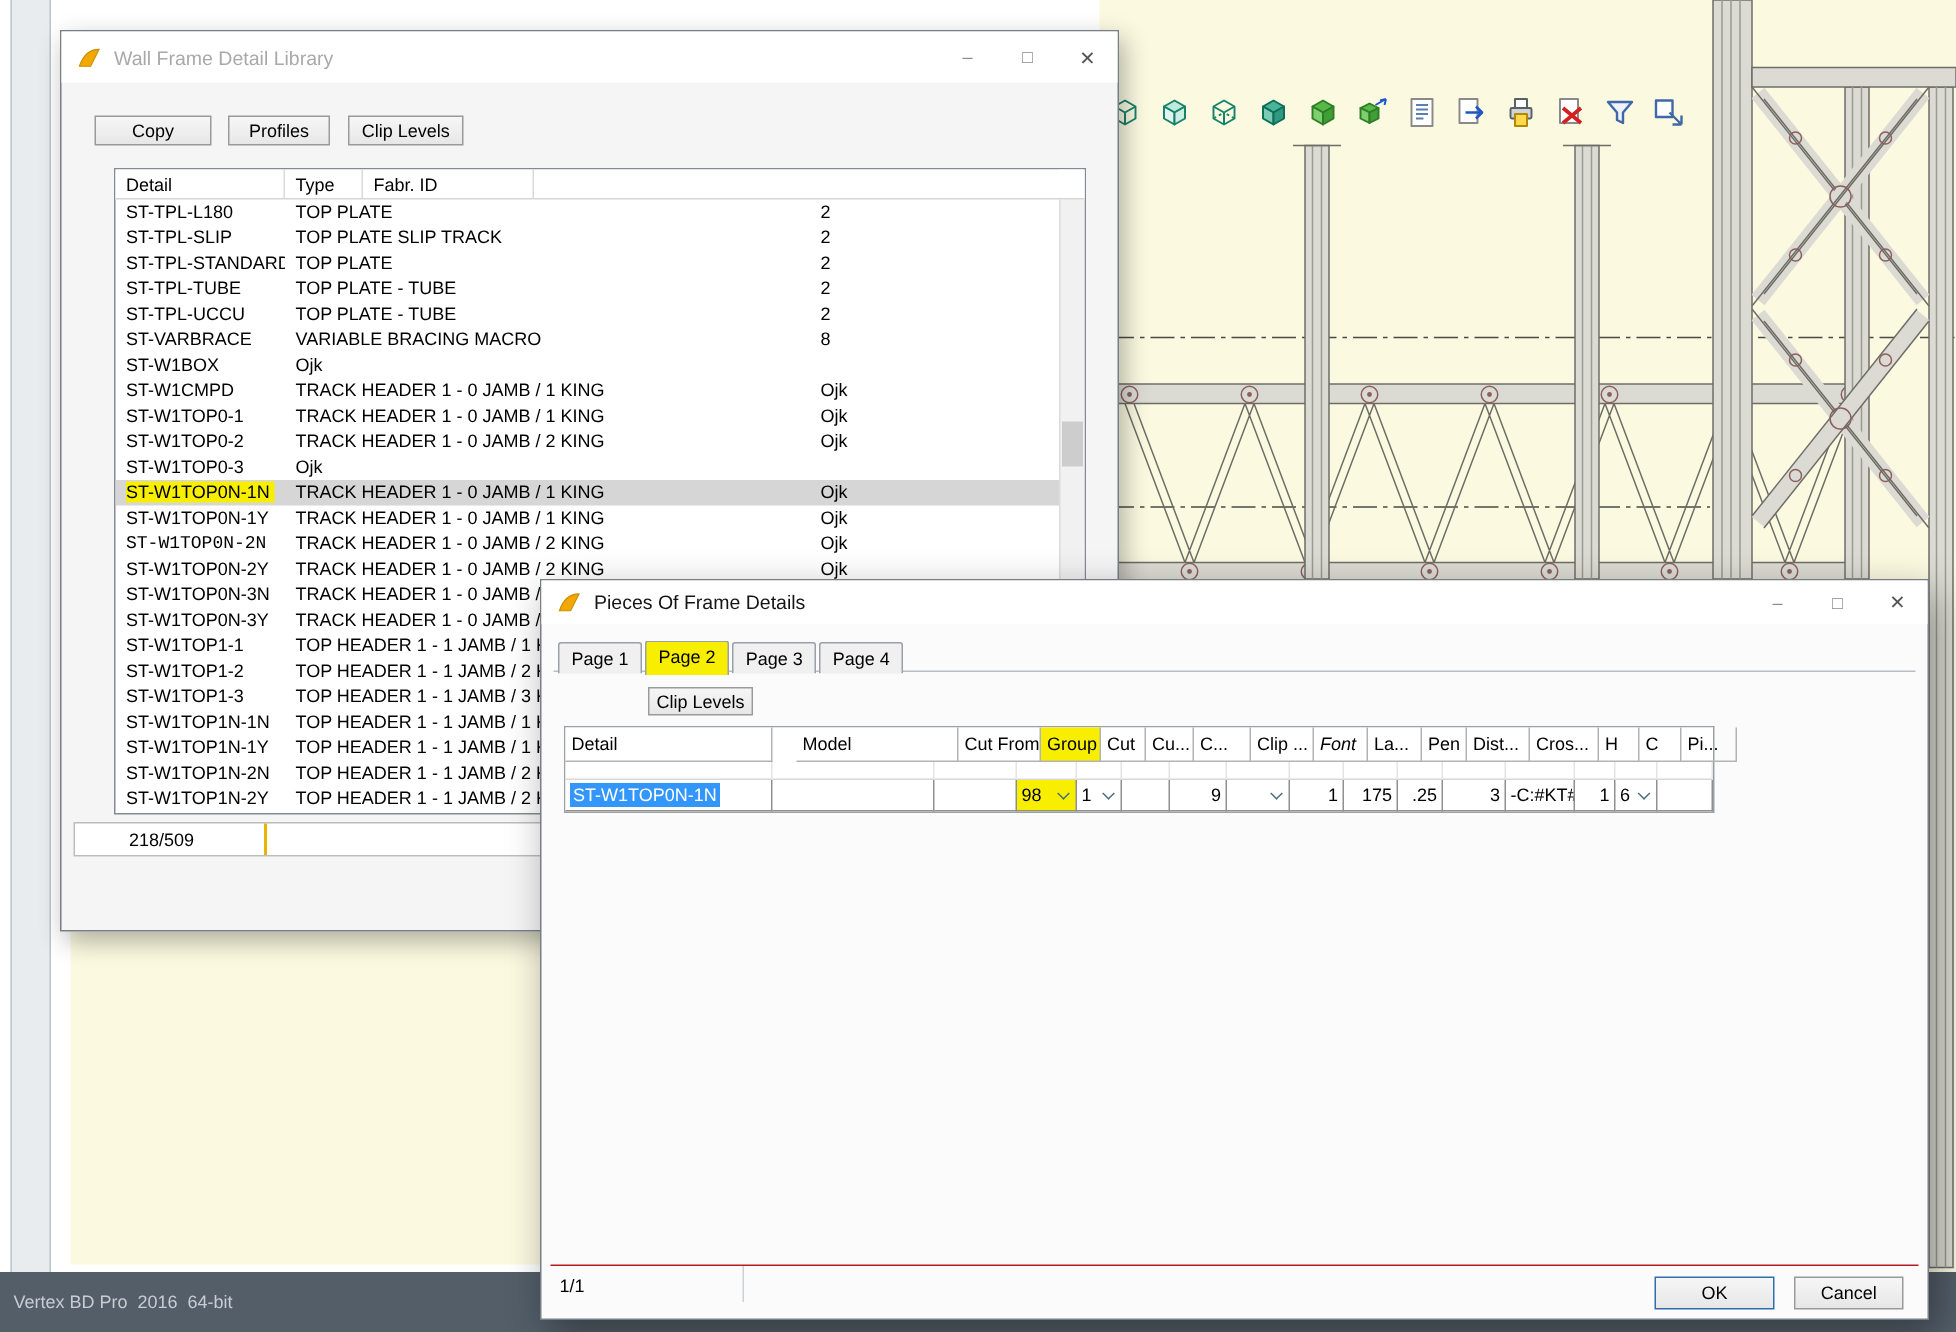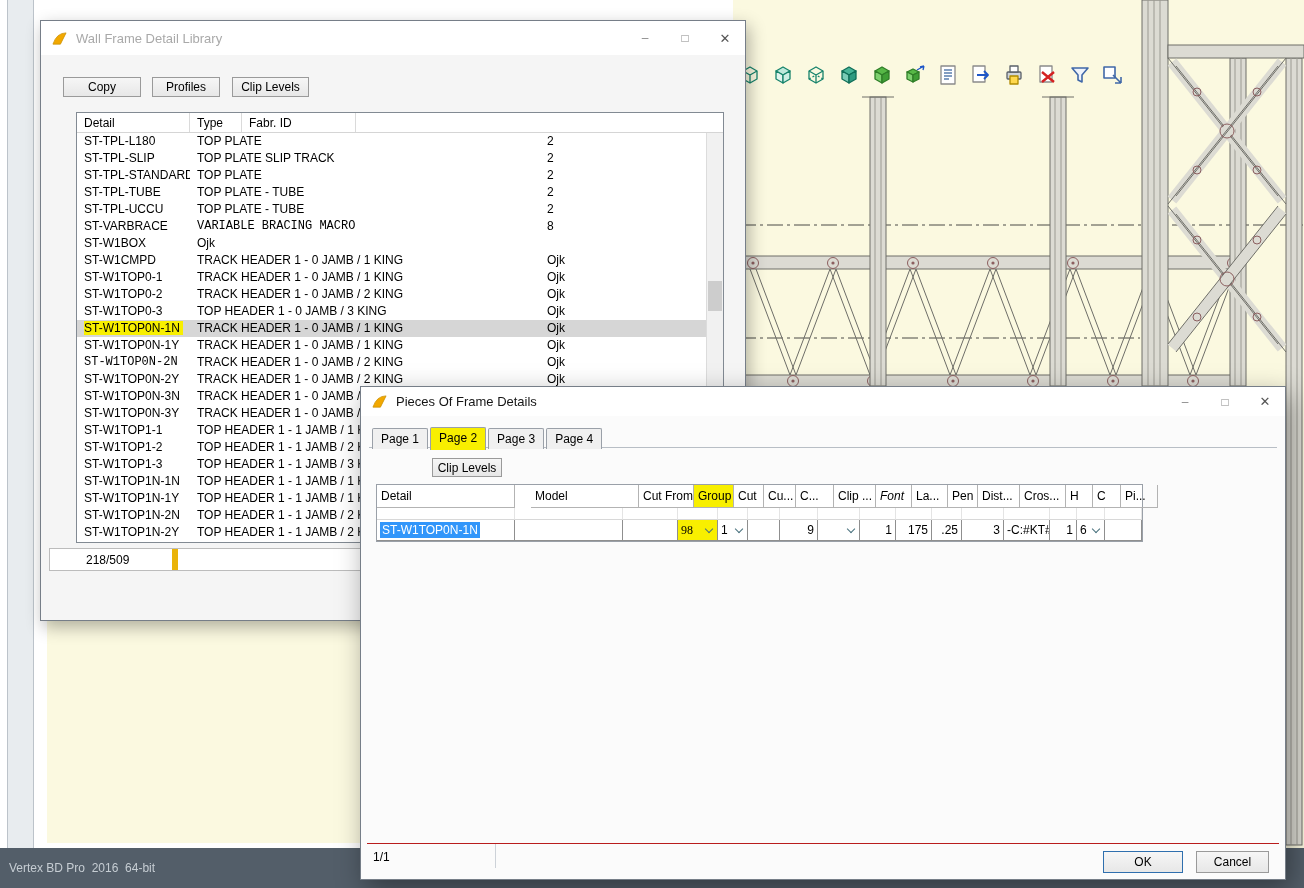--- a/index.html
+++ b/index.html
@@ -63,21 +63,21 @@
   .lrow{display:flex;height:17px;line-height:17px;cursor:default}
   .lrow.sel{background:#d6d6d6}
   .lrow span{padding-left:7px;white-space:nowrap;overflow:hidden;flex:0 0 auto}
   .lrow .hl{background:#f8ef00;padding:0 3px 0 0}
   .scroll{position:absolute;right:0;top:0;bottom:0;width:17px;background:#f1f1f1;border-left:1px solid #dcdcdc}
   .sarrow{height:16px;display:flex;align-items:center;justify-content:center;font-size:7px;color:#555;cursor:pointer}
   .sarrow.down{position:absolute;left:0;right:0;bottom:0}
   .thumb{position:absolute;left:1px;right:1px;top:168px;height:30px;background:#cdcdcd;cursor:pointer}
   .dlg1-status{position:absolute;left:8px;top:527px;width:689px;height:23px;background:#fff;
                border:1px solid #bcbcbc}
-  .dlg1-status .c1{position:absolute;left:0;top:0;bottom:0;width:128px;border-right:6px solid #eab308;
+  .dlg1-status .c1{position:absolute;left:0;top:0;bottom:0;width:128px;border-right:2px solid #eab308;
                    display:flex;align-items:center;padding-left:36px}
 
   
   .tabs{position:absolute;left:11px;top:39px;display:flex;align-items:flex-end;z-index:2}
   .tab{border:1px solid #9aa0a8;border-bottom:none;background:#f0f0f0;padding:3px 8px 3px;
        margin-right:2px;border-radius:2px 2px 0 0;cursor:pointer;white-space:nowrap}
   .tab.active{background:#f8ef00;position:relative;top:1px;padding-bottom:5px}
   .tabline{position:absolute;left:8px;right:8px;top:60px;border-top:1px solid #b8bec5}
   .b-clip2{left:71px;top:71px;width:70px;height:19px}
   .p-table{position:absolute;left:15px;top:97px;width:767px;background:#fff;border:1px solid #9aa0a8}
@@ -332,21 +332,21 @@
             <span style="width: 114px;"></span>
           </div>
           <div class="lrow">
             <span style="width: 113px;">ST-TPL-UCCU</span>
             <span style="width: 350px;">TOP PLATE - TUBE</span>
             <span style="width: 52px;">2</span>
             <span style="width: 114px;"></span>
           </div>
           <div class="lrow">
             <span style="width: 113px;">ST-VARBRACE</span>
-            <span style="width: 350px; font-family: Liberation Mono, monospace;">VARIABLE BRACING MACRO</span>
+            <span style="width: 350px;">VARIABLE BRACING MACRO</span>
             <span style="width: 52px;">8</span>
             <span style="width: 114px;"></span>
           </div>
           <div class="lrow">
             <span style="width: 113px;">ST-W1BOX</span>
             <span style="width: 52px;">Ojk</span>
             <span style="width: 114px;"></span>
           </div>
           <div class="lrow">
             <span style="width: 113px;">ST-W1CMPD</span>
@@ -361,21 +361,20 @@
             <span style="width: 114px;"></span>
           </div>
           <div class="lrow">
             <span style="width: 113px;">ST-W1TOP0-2</span>
             <span style="width: 350px;">TRACK HEADER 1 - 0 JAMB / 2 KING</span>
             <span style="width: 52px;">Ojk</span>
             <span style="width: 114px;"></span>
           </div>
           <div class="lrow">
             <span style="width: 113px;">ST-W1TOP0-3</span>
-            <span style="width: 350px;">TOP HEADER 1 - 0 JAMB / 3 KING</span>
             <span style="width: 52px;">Ojk</span>
             <span style="width: 114px;"></span>
           </div>
           <div class="lrow sel">
             <span style="width: 113px;"><em class="hl">ST-W1TOP0N-1N</em></span>
             <span style="width: 350px;">TRACK HEADER 1 - 0 JAMB / 1 KING</span>
             <span style="width: 52px;">Ojk</span>
             <span style="width: 114px;"></span>
           </div>
           <div class="lrow">
@@ -522,21 +521,21 @@
       <div class="p-row">
           <span class="pcell" style="width: 138px;">
             <i class="selblue">ST-W1TOP0N-1N</i>
           </span>
           <span class="pcell" style="width: 108px;">
             <i class=""></i>
           </span>
           <span class="pcell" style="width: 55px;">
             <i class=""></i>
           </span>
-          <span class="pcell hl" style="width: 40px; font-family: Liberation Serif, serif;">
+          <span class="pcell hl" style="width: 40px;">
             <i class="">98</i>
             <b class="dd"></b>
           </span>
           <span class="pcell" style="width: 30px;">
             <i class="">1</i>
             <b class="dd"></b>
           </span>
           <span class="pcell" style="width: 32px;">
             <i class=""></i>
           </span>

